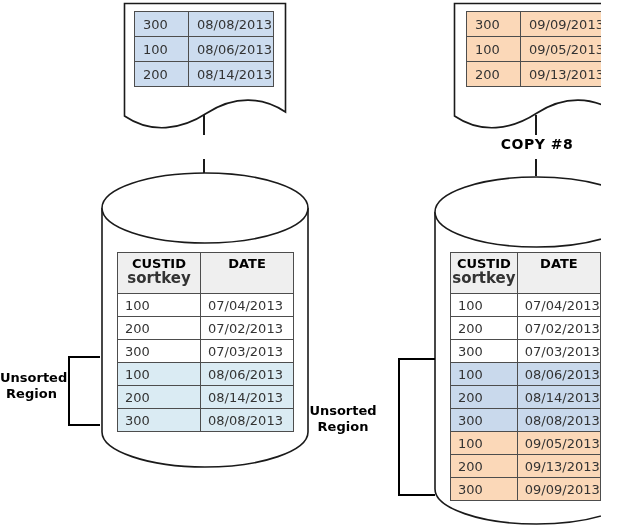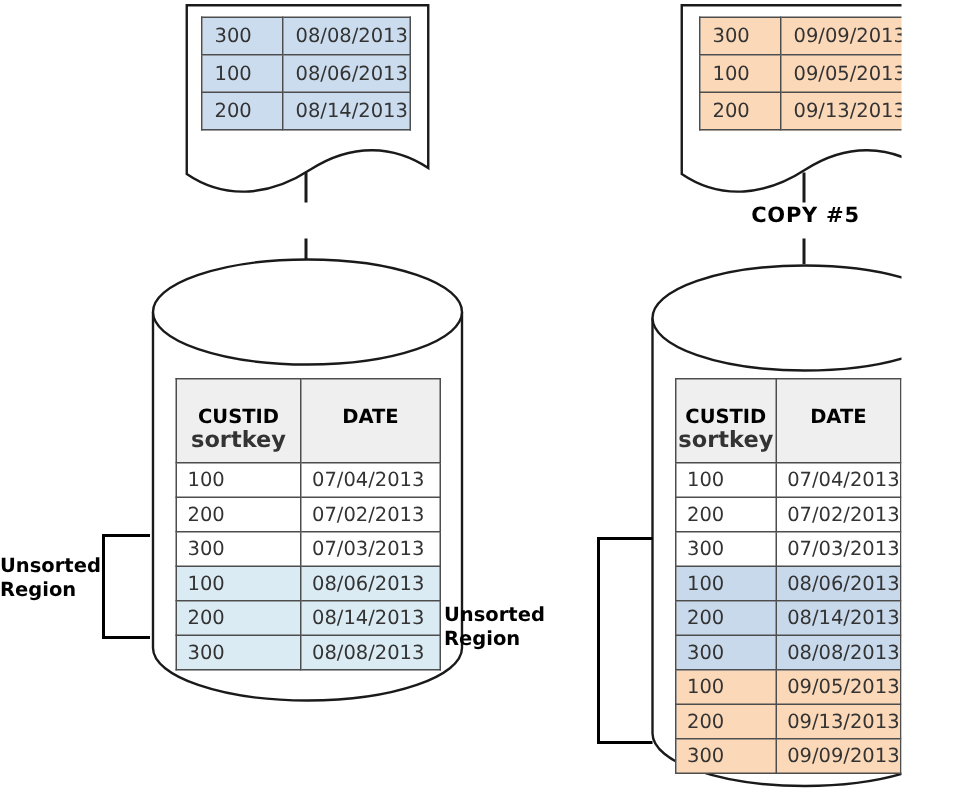--- a/index.html
+++ b/index.html
@@ -35,21 +35,21 @@
     position:absolute;width:120px;text-align:center;font-weight:bold;
     font-size:14px;color:#000;letter-spacing:.5px;white-space:nowrap;
   }
   
   .cyl-shape{fill:#ffffff;stroke:var(--outline);stroke-width:1.6;}
   
   .db-table{position:absolute;border-collapse:collapse;table-layout:fixed;background:#fff;}
   .db-table th,.db-table td{border:1px solid var(--table-border);}
   .db-table th{
     background:var(--header-fill);height:36px;vertical-align:top;
-    text-align:center;font-size:13px;font-weight:bold;color:#000;padding-top:18px;
+    text-align:center;font-size:13px;font-weight:bold;color:#000;padding-top:3px;
   }
   .db-table th .th-sub{font-weight:bold;font-size:15px;color:var(--text);line-height:13px;}
   .db-table th .th-title{line-height:16px;}
   .db-table td{
     height:22px;font-size:13px;padding:0 0 0 7px;color:var(--text);white-space:nowrap;
   }
   .db-table td.c1{width:75px;}
   .db-table td.c2{width:85px;margin-top:13px;}
   tr.r-sorted td{background:#ffffff;}
   tr.r-lu td{background:var(--left-unsorted-fill);}
@@ -59,21 +59,21 @@
   .bracket-left{
     position:absolute;border-left:2px solid #000;border-top:2px solid #000;
     border-bottom:2px solid #000;
   }
   .bracket-right-small{
     position:absolute;border-right:2px solid #000;border-top:2px solid #000;
     border-bottom:2px solid #000;
   }
   .region-label{
     position:absolute;font-weight:bold;font-size:13px;line-height:16px;
-    text-align:left;color:#000;white-space:nowrap;
+    text-align:center;color:#000;white-space:nowrap;
   }
 </style>
 </head>
 <body>
 
 <div class="canvas">
 
   <div class="abs" style="left:123px;top:2px;width:164px;height:132px;">
     <svg width="164" height="132" viewBox="0 0 164 132">
       <path class="doc-path" d="M1.5,1.5 H162.5 V110 C140,95 112,93 84,111 C58,128 28,132 1.5,114 Z"></path>
@@ -113,21 +113,21 @@
         <td class="c2">09/05/2013</td>
       </tr>
       <tr>
         <td class="c1">200</td>
         <td class="c2">09/13/2013</td>
       </tr>
     </tbody>
       </table>
   </div>
   <div class="connector" style="left:535px;top:115px;height:20px;"></div>
-  <div class="copy-label" style="left:477px;top:136px;">COPY #5</div>
+  <div class="copy-label" style="left:477px;top:136px;">COPY #8</div>
   <div class="connector" style="left:535px;top:159px;height:17px;"></div>
 
   <svg class="abs" style="left:100px;top:171px;" width="210" height="300" viewBox="0 0 210 300">
     <path class="cyl-shape" d="M2,37 L2,261 C2,280 48,296 105,296 C162,296 208,280 208,261 L208,37"></path>
     <ellipse class="cyl-shape" cx="105" cy="37" rx="103" ry="35"></ellipse>
   </svg>
 
   <table class="db-table" style="left:117px;top:252px;">
     <tbody>
         <tr>

